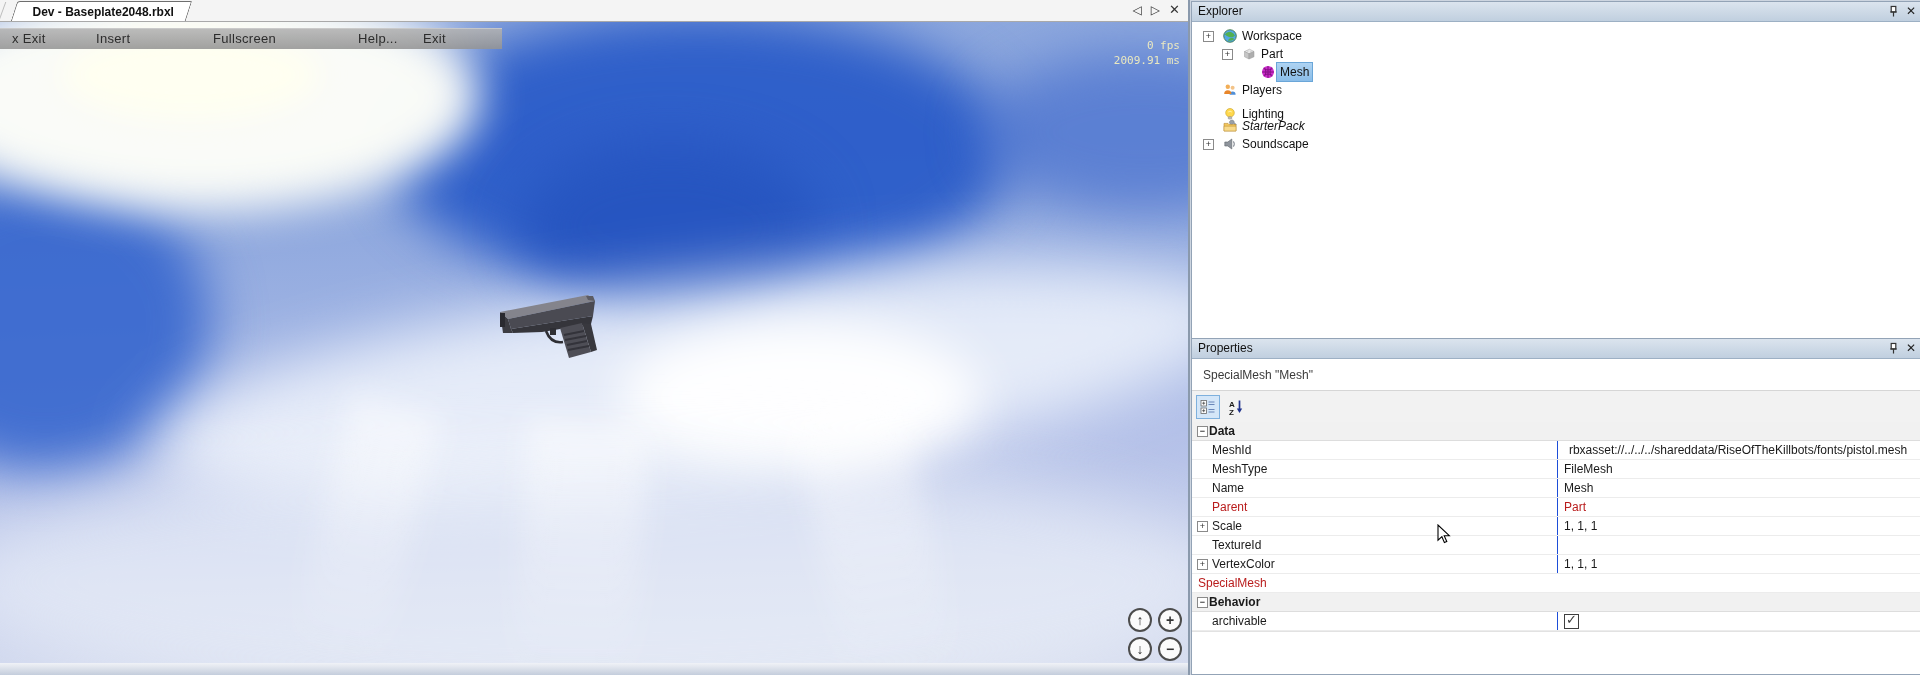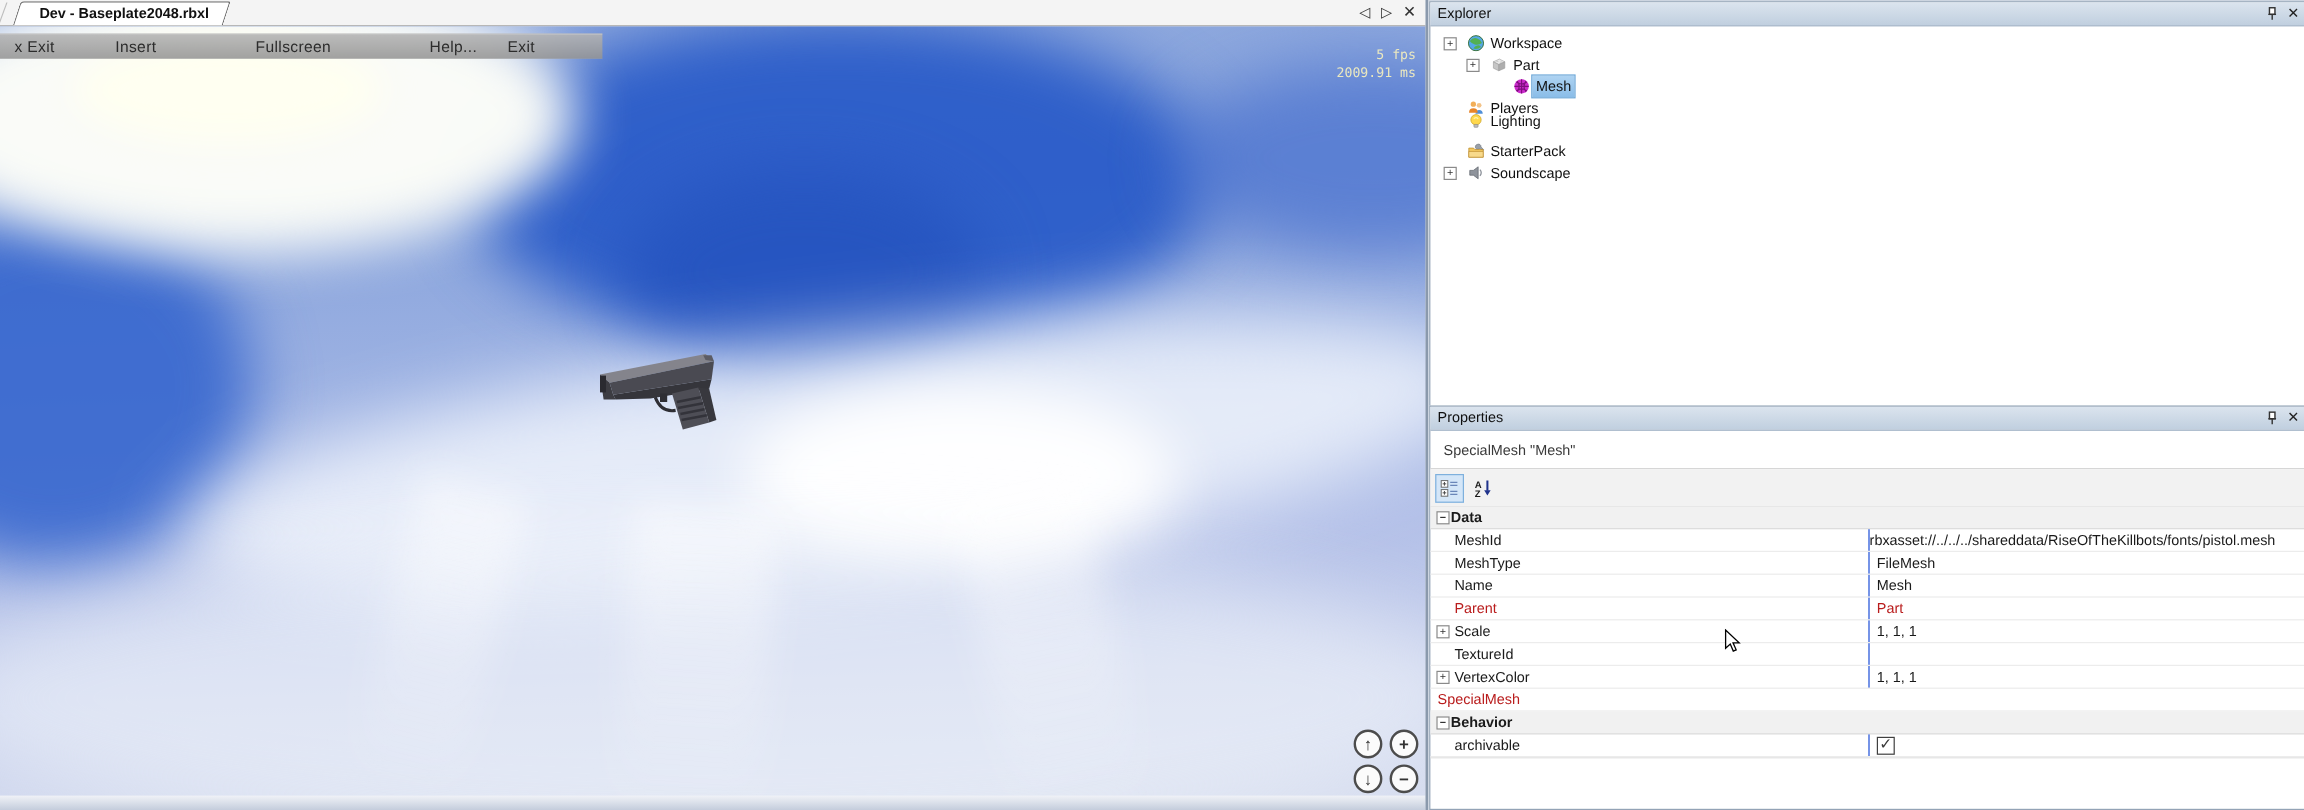--- a/index.html
+++ b/index.html
@@ -82,21 +82,21 @@
             padding-left:4px;gap:4px;}
   .tool-btn{width:24px;height:24px;display:flex;align-items:center;justify-content:center;}
   .tool-btn.active{background:#d4e6f8;border:1px solid #7eb0dd;box-sizing:border-box;}
 
   .prop-grid{position:absolute;left:0;top:83px;width:728px;border-bottom:1px solid #e2e2e2;}
   .prow{display:flex;height:19px;box-sizing:border-box;border-bottom:1px solid #ececec;
         font-size:12px;color:#1a1a1a;}
   .prow .nm{width:366px;box-sizing:border-box;border-right:1px solid #1d4ed8;position:relative;
             padding-left:20px;line-height:18px;white-space:nowrap;overflow:hidden;}
   .prow .val{width:362px;box-sizing:border-box;padding-left:6px;line-height:18px;white-space:nowrap;overflow:hidden;}
-  .prow .val.right{text-align:left;padding-right:2px;padding-left:0;}
+  .prow .val.right{text-align:center;padding-right:2px;padding-left:0;}
   .prow.section{background:#f1f1f1;border-bottom:1px solid #dddddd;font-weight:bold;}
   .prow.section .nm{border-right:none;width:728px;padding-left:17px;}
   .prow.readonly .nm,.prow.readonly .val{color:#b91c1c;}
   .pexp-box{left:5px;}
   .checkbox{display:inline-block;width:13px;height:13px;border:1px solid #3f3f3f;margin-top:2px;
             position:relative;background:#fff;}
   .checkbox .tick{position:absolute;left:1px;top:-4px;font-size:13px;font-weight:bold;color:#3a3a3a;}
 
   .cursor{position:absolute;left:1437px;top:524px;z-index:50;}
 </style>
@@ -134,21 +134,21 @@
 
       <div class="menubar" id="menubar">
           <span class="menu-item" style="left: 12px;">x Exit</span>
           <span class="menu-item" style="left: 96px; text-align: center;">Insert</span>
           <span class="menu-item" style="left: 213px;">Fullscreen</span>
           <span class="menu-item" style="left: 312px; margin-left: 46px;">Help...</span>
           <span class="menu-item" style="left: 423px;">Exit</span>
         </div>
 
       <div class="fps">
-        <div>5 fps</div>
+        <div>0 fps</div>
         <div>2009.91 ms</div>
       </div>
 
       <svg style="position:absolute;left:498px;top:266px;" width="118" height="72" viewBox="0 0 118 72">
         <polygon points="2,24 90,7 97,13 10,31" fill="#84848c"></polygon>
         <polygon points="10,31 97,13 95,28 13,41" fill="#4a4a52"></polygon>
         <polygon points="88,8 95,8 97,13 90,12" fill="#5c5c64"></polygon>
         <polygon points="13,41 95,28 93,36 44,44 15,45" fill="#35353b"></polygon>
         <polygon points="2,24 10,31 13,41 15,45 5,45" fill="#3c3c42"></polygon>
         <rect x="2" y="25" width="5" height="14" fill="#2a2a30"></rect>
@@ -221,29 +221,29 @@
           </div>
           <div class="tree-row" style="top: 59px;">
             <svg class="tree-icon" viewBox="0 0 14 14" style="left: 31px;">
               <circle cx="9.6" cy="4.8" r="2" fill="#f3c388"></circle>
               <path d="M6.6 11.8 Q6.6 8.6 9.6 8.6 Q12.6 8.6 12.6 11.8Z" fill="#4f8fd8"></path>
               <circle cx="4.8" cy="3.8" r="2.2" fill="#f2ae57"></circle>
               <path d="M1.2 11 Q1.2 7.3 4.8 7.3 Q8.4 7.3 8.4 11Z" fill="#e8862a"></path>
             </svg>
             <span class="tree-label" style="left: 47px;">Players</span>
           </div>
-          <div class="tree-row" style="top: 70px;">
+          <div class="tree-row" style="top: 83px;">
             <svg class="tree-icon" viewBox="0 0 14 14" style="left: 31px;">
               <circle cx="7" cy="5.8" r="4.3" fill="#ffd84d" stroke="#c8a020" stroke-width=".6"></circle>
               <path d="M5.2 5 Q7 3.2 8.8 5" stroke="#fff2b0" stroke-width="1" fill="none"></path>
               <rect x="5.3" y="9.7" width="3.4" height="2.4" rx=".6" fill="#bcbcbc" stroke="#8a8a8a" stroke-width=".5"></rect>
             </svg>
             <span class="tree-label" style="left: 47px;">Lighting</span>
           </div>
-          <div class="tree-row" style="top: 95px;">
+          <div class="tree-row" style="top: 95px; font-style: italic;">
             <svg class="tree-icon" viewBox="0 0 14 14" style="left: 31px;">
               <path d="M8.2 1.3 a2.1 2.1 0 1 0 2.1 3.2 L12.6 6.8 L13.4 5.8 L11.2 3.4 A2.1 2.1 0 0 0 8.2 1.3Z" fill="#9aa0a8" stroke="#6a7078" stroke-width=".5"></path>
               <path d="M1 4.4 L5 4.4 L6 5.6 L13 5.6 L13 12 L1 12Z" fill="#f3c75f" stroke="#b8882a" stroke-width=".6"></path>
               <path d="M1 7.2 L13 7.2 L13 12 L1 12Z" fill="#f8da8c" stroke="#b8882a" stroke-width=".5"></path>
             </svg>
             <span class="tree-label" style="left: 47px;">StarterPack</span>
           </div>
           <div class="tree-row" style="top: 113px;">
             <span class="exp-box" style="left: 11px;">+</span>
             <svg class="tree-icon" viewBox="0 0 14 14" style="left: 31px;">

